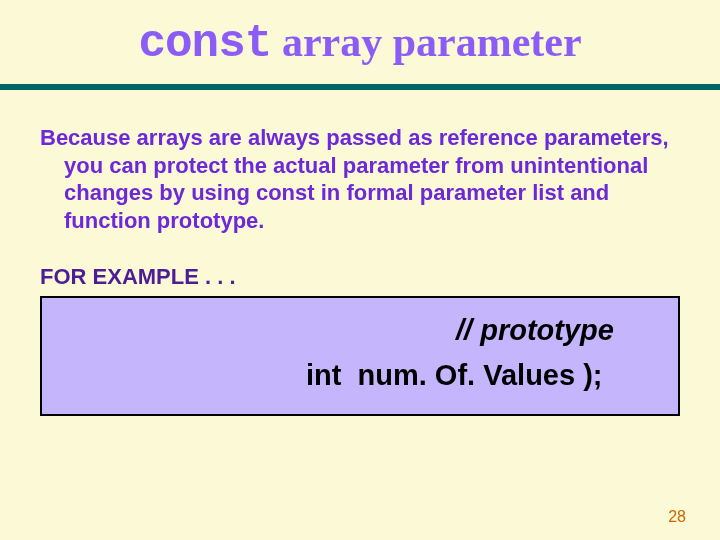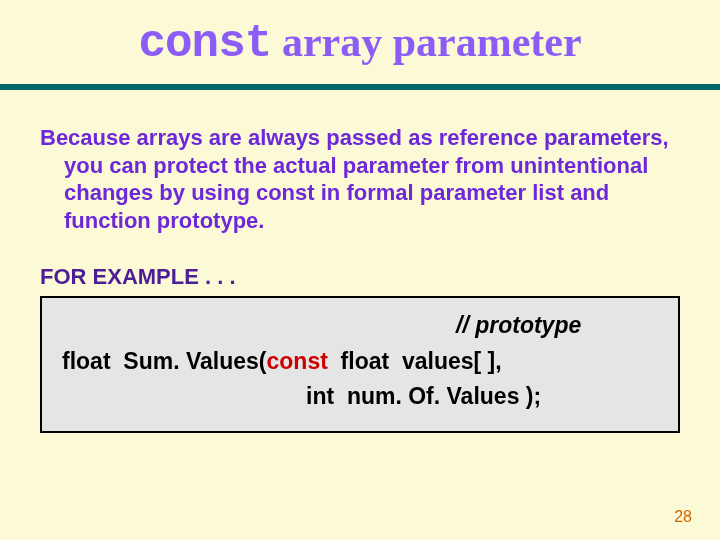--- a/index.html
+++ b/index.html
@@ -53,23 +53,23 @@
   }
   .example-label {
     padding: 30px 40px 0 40px;
     font-size: 22px;
     font-weight: bold;
     color: #4c1d95;
   }
   .code-box {
     margin: 6px 40px 1px 40px;
     border: 2px solid #000;
-    background: #e5e5e5;
+    background: #c4b5fd;
     padding: 10px 14px 16px 14px;
-    font-size: 23px;
+    font-size: 29px;
     font-weight: bold;
     line-height: 1.55;
     color: #000;
   }
   .code-box .comment-line {
     text-align: left;
     padding-left: 400px;
     font-style: italic;
   }
   .code-box .proto-line1 {
@@ -79,21 +79,21 @@
   .code-box .proto-line2 {
     padding-left: 250px;
     white-space: pre;
   }
   .kw-const {
     color: #cc0000;
   }
   .page-num {
     position: absolute;
     bottom: 14px;
-    right: 28px;
+    right: 34px;
     font-size: 16px;
     color: #cc6600;
   }
 </style>
 </head>
 <body>
 
 <div class="title">
   <span class="mono">const</span><span class="serif"> array parameter</span>
 </div>
@@ -103,17 +103,16 @@
 </div>
 
 <div class="body-text">
   <span class="indent">Because arrays are always passed as reference parameters, you can protect the actual parameter from unintentional changes by using const in formal parameter list and function prototype.</span>
 </div>
 
 <div class="example-label">FOR EXAMPLE . . .</div>
 
 <div class="code-box">
   <div class="comment-line">// prototype</div>
-  <div class="proto-line1"><span>float  Sum. Values(</span><span class="kw-const">const</span><span>  float  values[ ],</span></div>
   <div class="proto-line2">int  num. Of. Values );</div>
 </div>
 
 <div class="page-num">28</div>
 
 </body></html>

